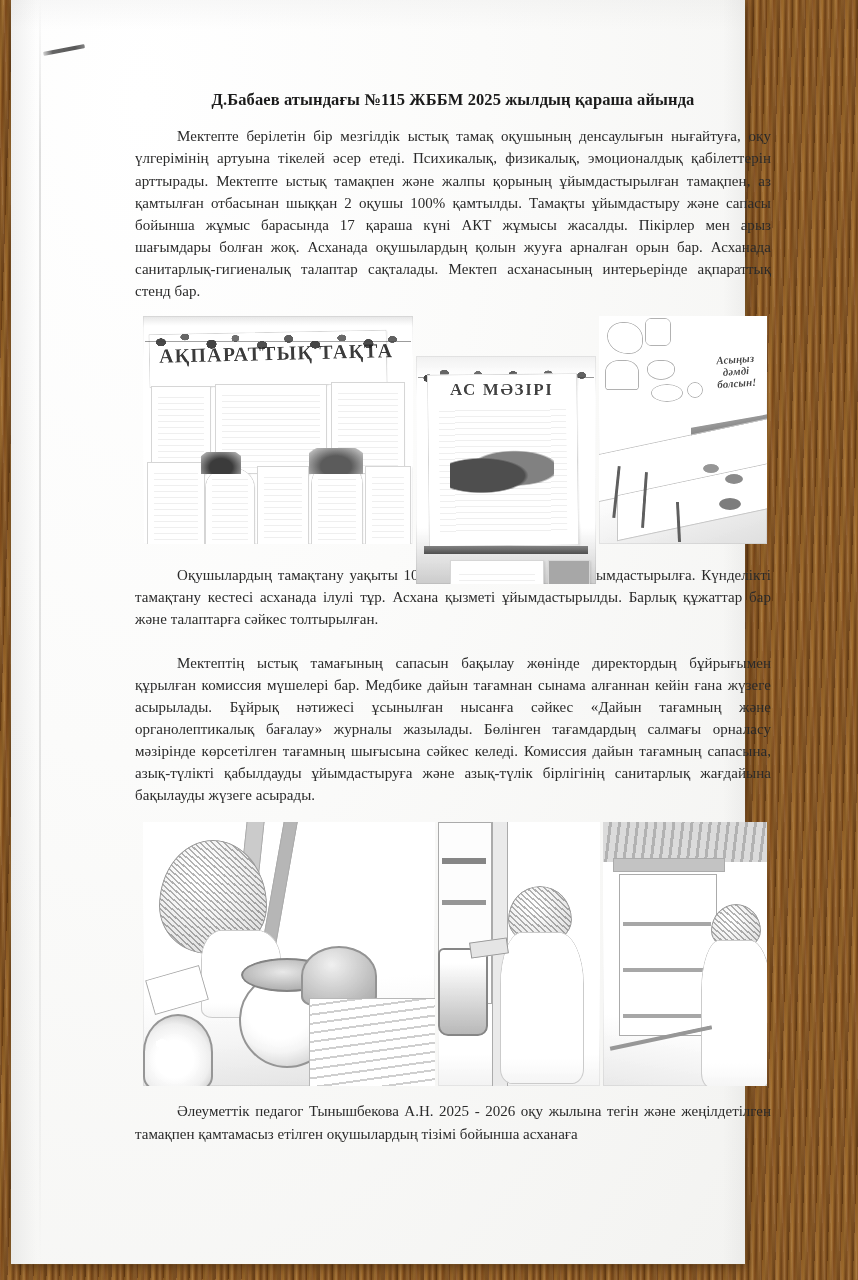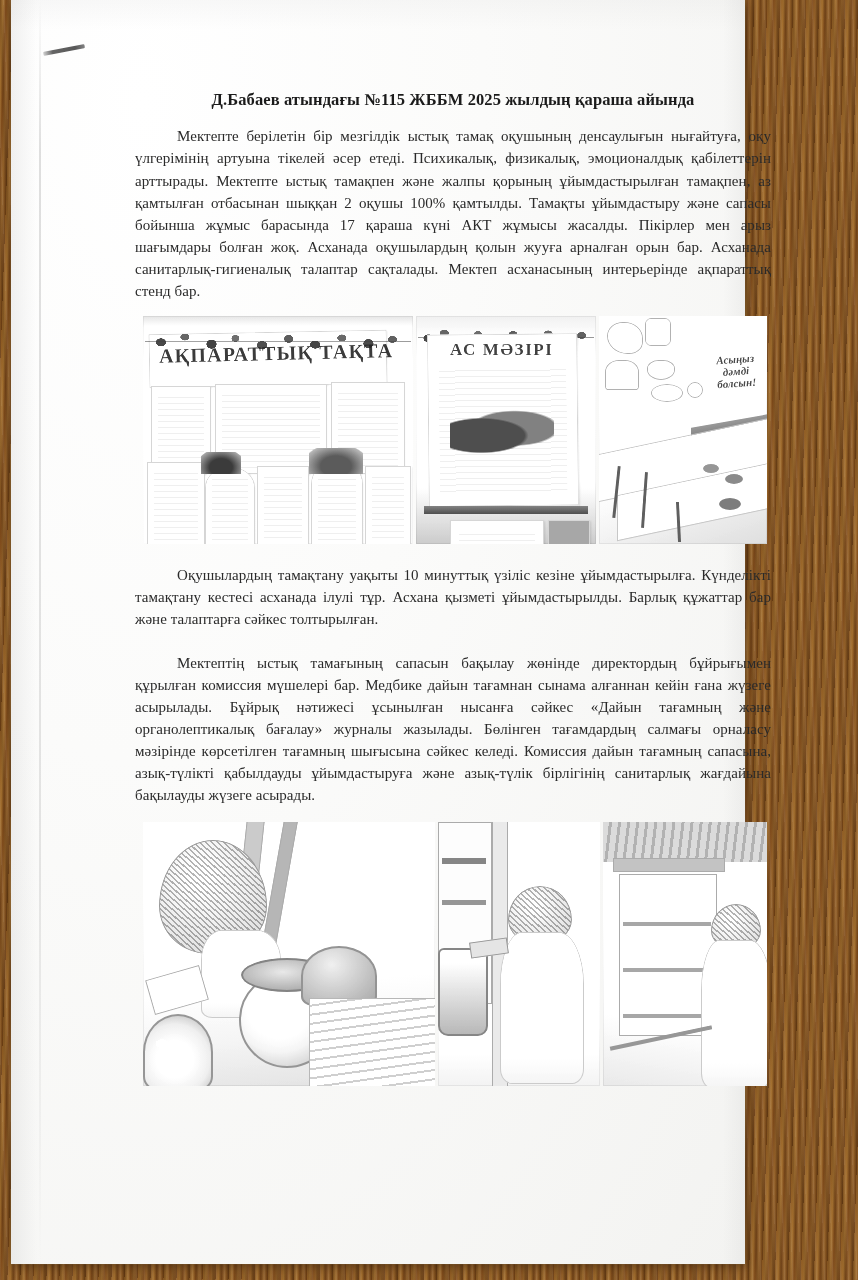--- a/index.html
+++ b/index.html
@@ -142,21 +142,21 @@
   .photo .pcap {
     position: absolute;
     font-weight: bold;
     color: #2b2b2b;
     white-space: nowrap;
   }
 
   
   #row1 { height: 228px; }
   #ph-board   { width: 270px; height: 228px; }
-  #ph-menu    { width: 180px; height: 228px; }
+  #ph-menu    { width: 180px; height: 228px; margin-top: 40px; }
   #ph-hall    { width: 168px; height: 228px; }
 
   
   #ph-board {
     background:
       linear-gradient(180deg, #cfcfcf 0%, #e8e8e7 5%, #f6f6f5 22%, #f1f1f0 100%);
   }
   .board-sheet {
     position: absolute;
     background: #fbfbfa;
@@ -440,16 +440,19 @@
           <div class="kt" style="left:16px; top:52px; width:96px; height:160px; background:#f1f1f0;"></div>
           <div style="position:absolute;left:20px;top:100px;width:88px;height:4px;background:#9a9a99;"></div>
           <div style="position:absolute;left:20px;top:146px;width:88px;height:4px;background:#9a9a99;"></div>
           <div style="position:absolute;left:20px;top:192px;width:88px;height:4px;background:#9a9a99;"></div>
           <div class="hairnet" style="left:108px; top:82px; width:48px; height:44px;"></div>
           <div class="apron" style="left:98px; top:118px; width:68px; height:146px;"></div>
           <div style="position:absolute;left:6px;top:214px;width:104px;height:4px;background:#8d8d8c;transform:rotate(-12deg);"></div>
         </div>
       </div>
 
+      <div id="footer-caption">
+        <p>Әлеуметтік педагог Тынышбекова А.Н. 2025 - 2026 оқу жылына тегін және жеңілдетілген тамақпен қамтамасыз етілген оқушылардың тізімі бойынша асханаға</p>
+      </div>
 
     </div>
   </div>
 </div>
 
 </body></html>

